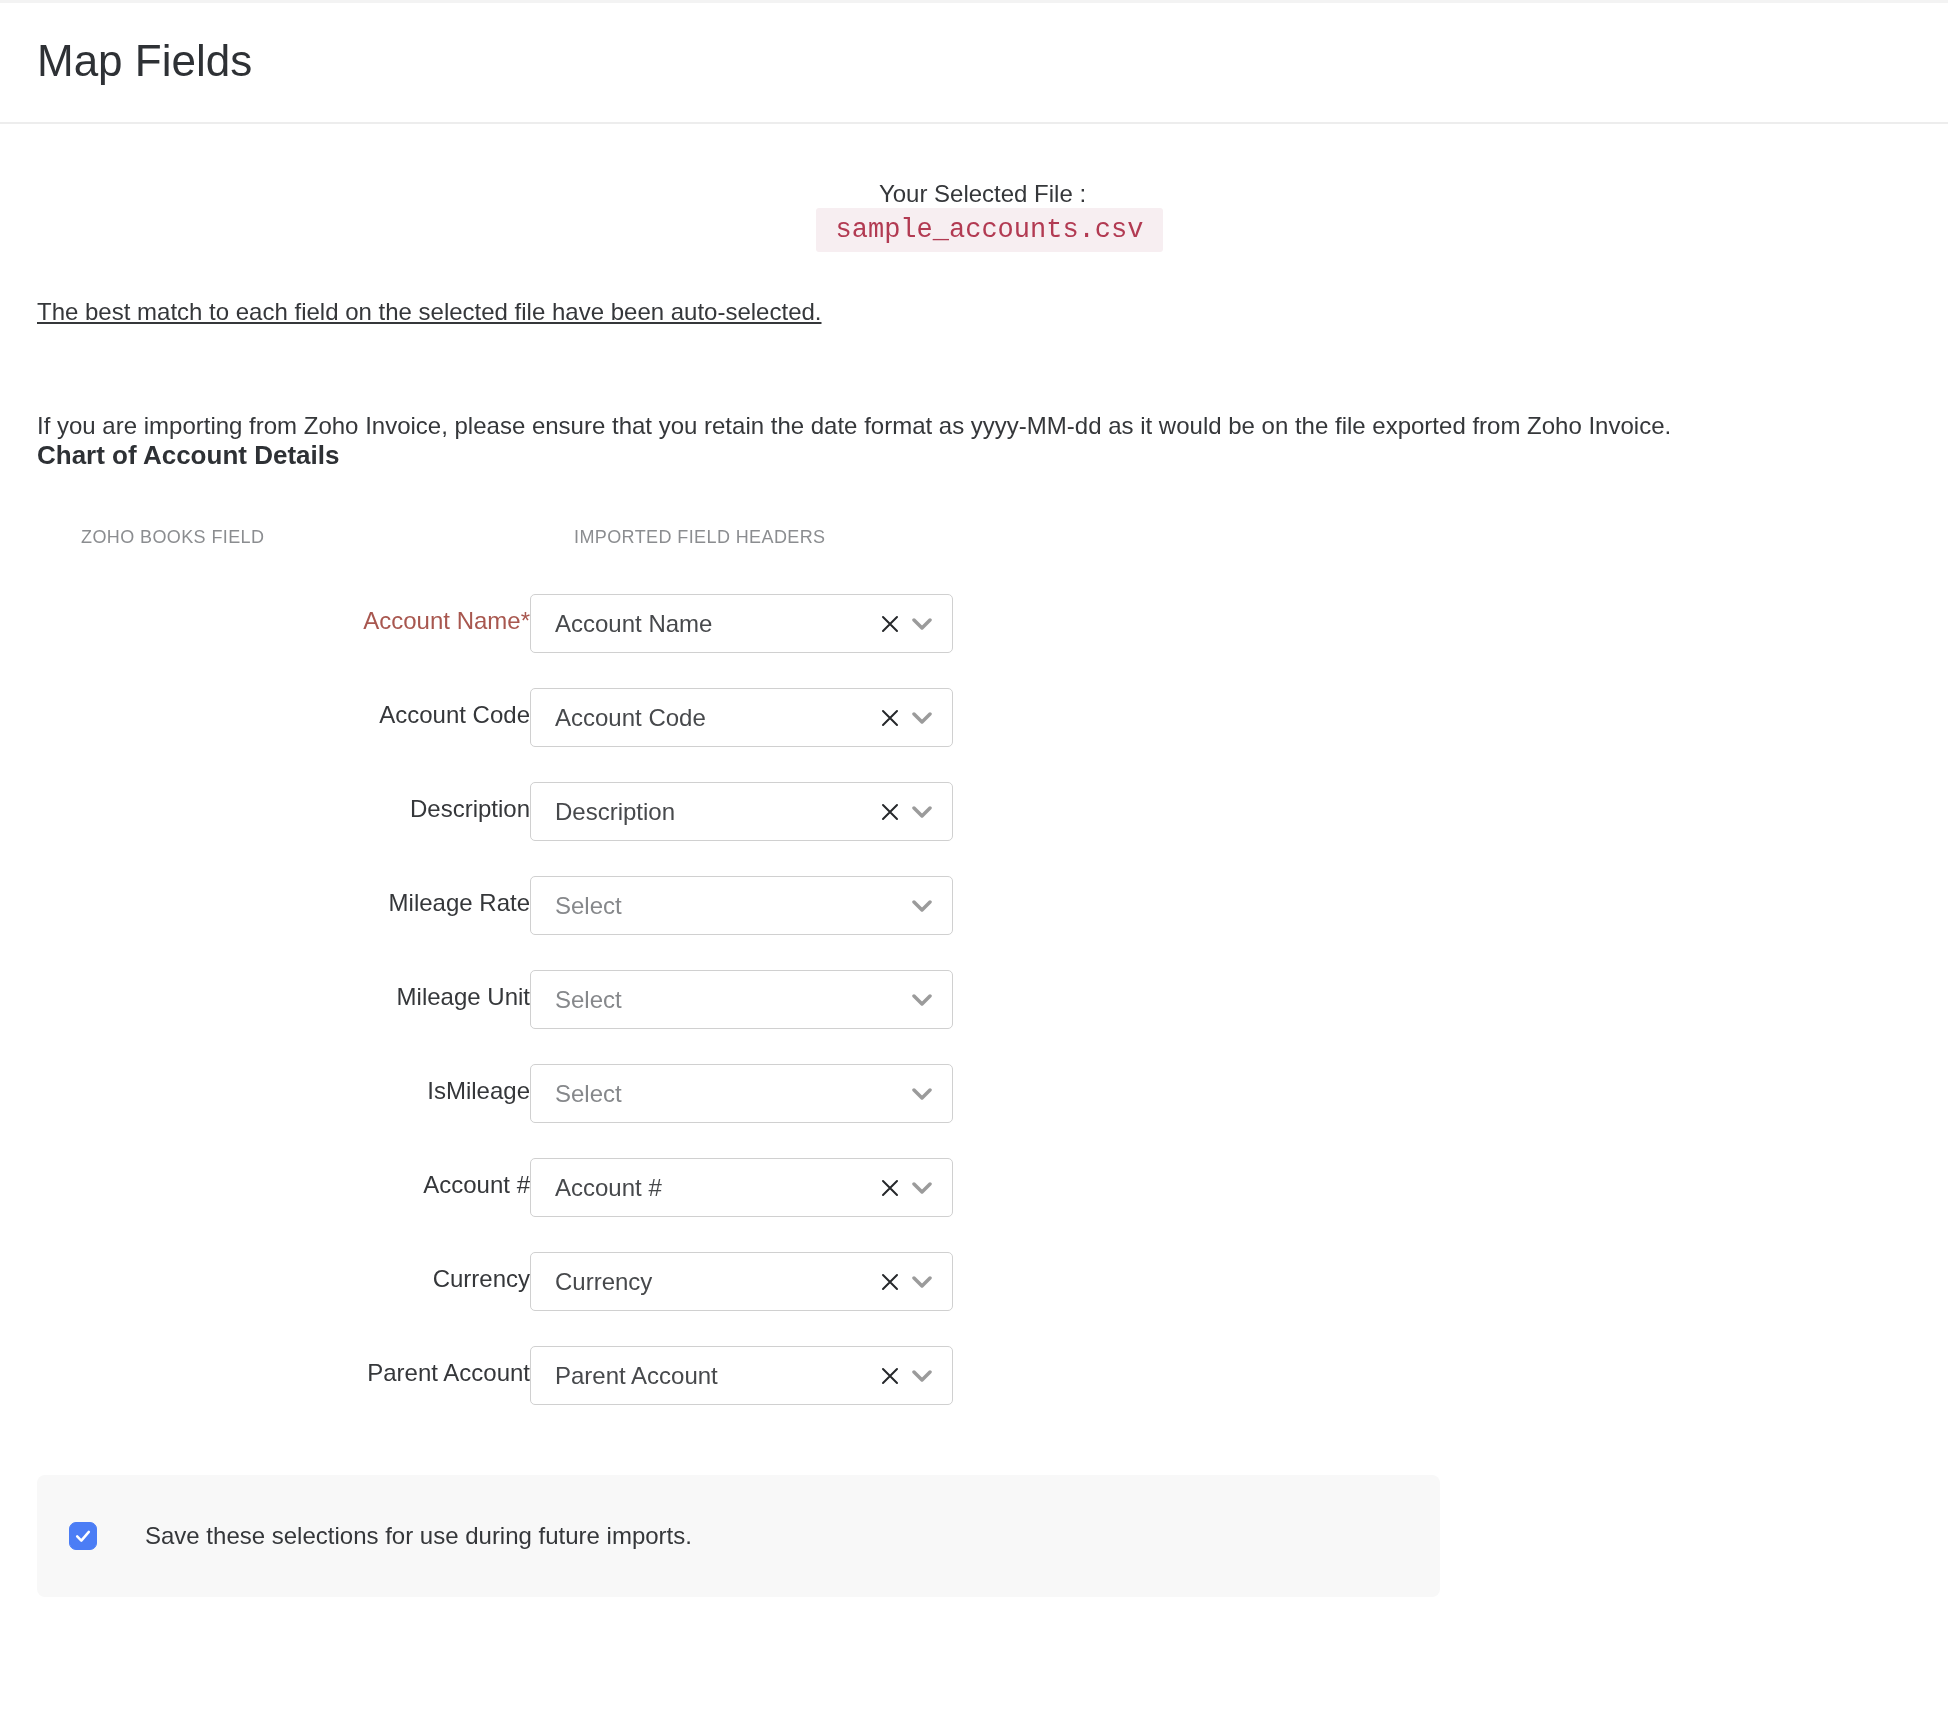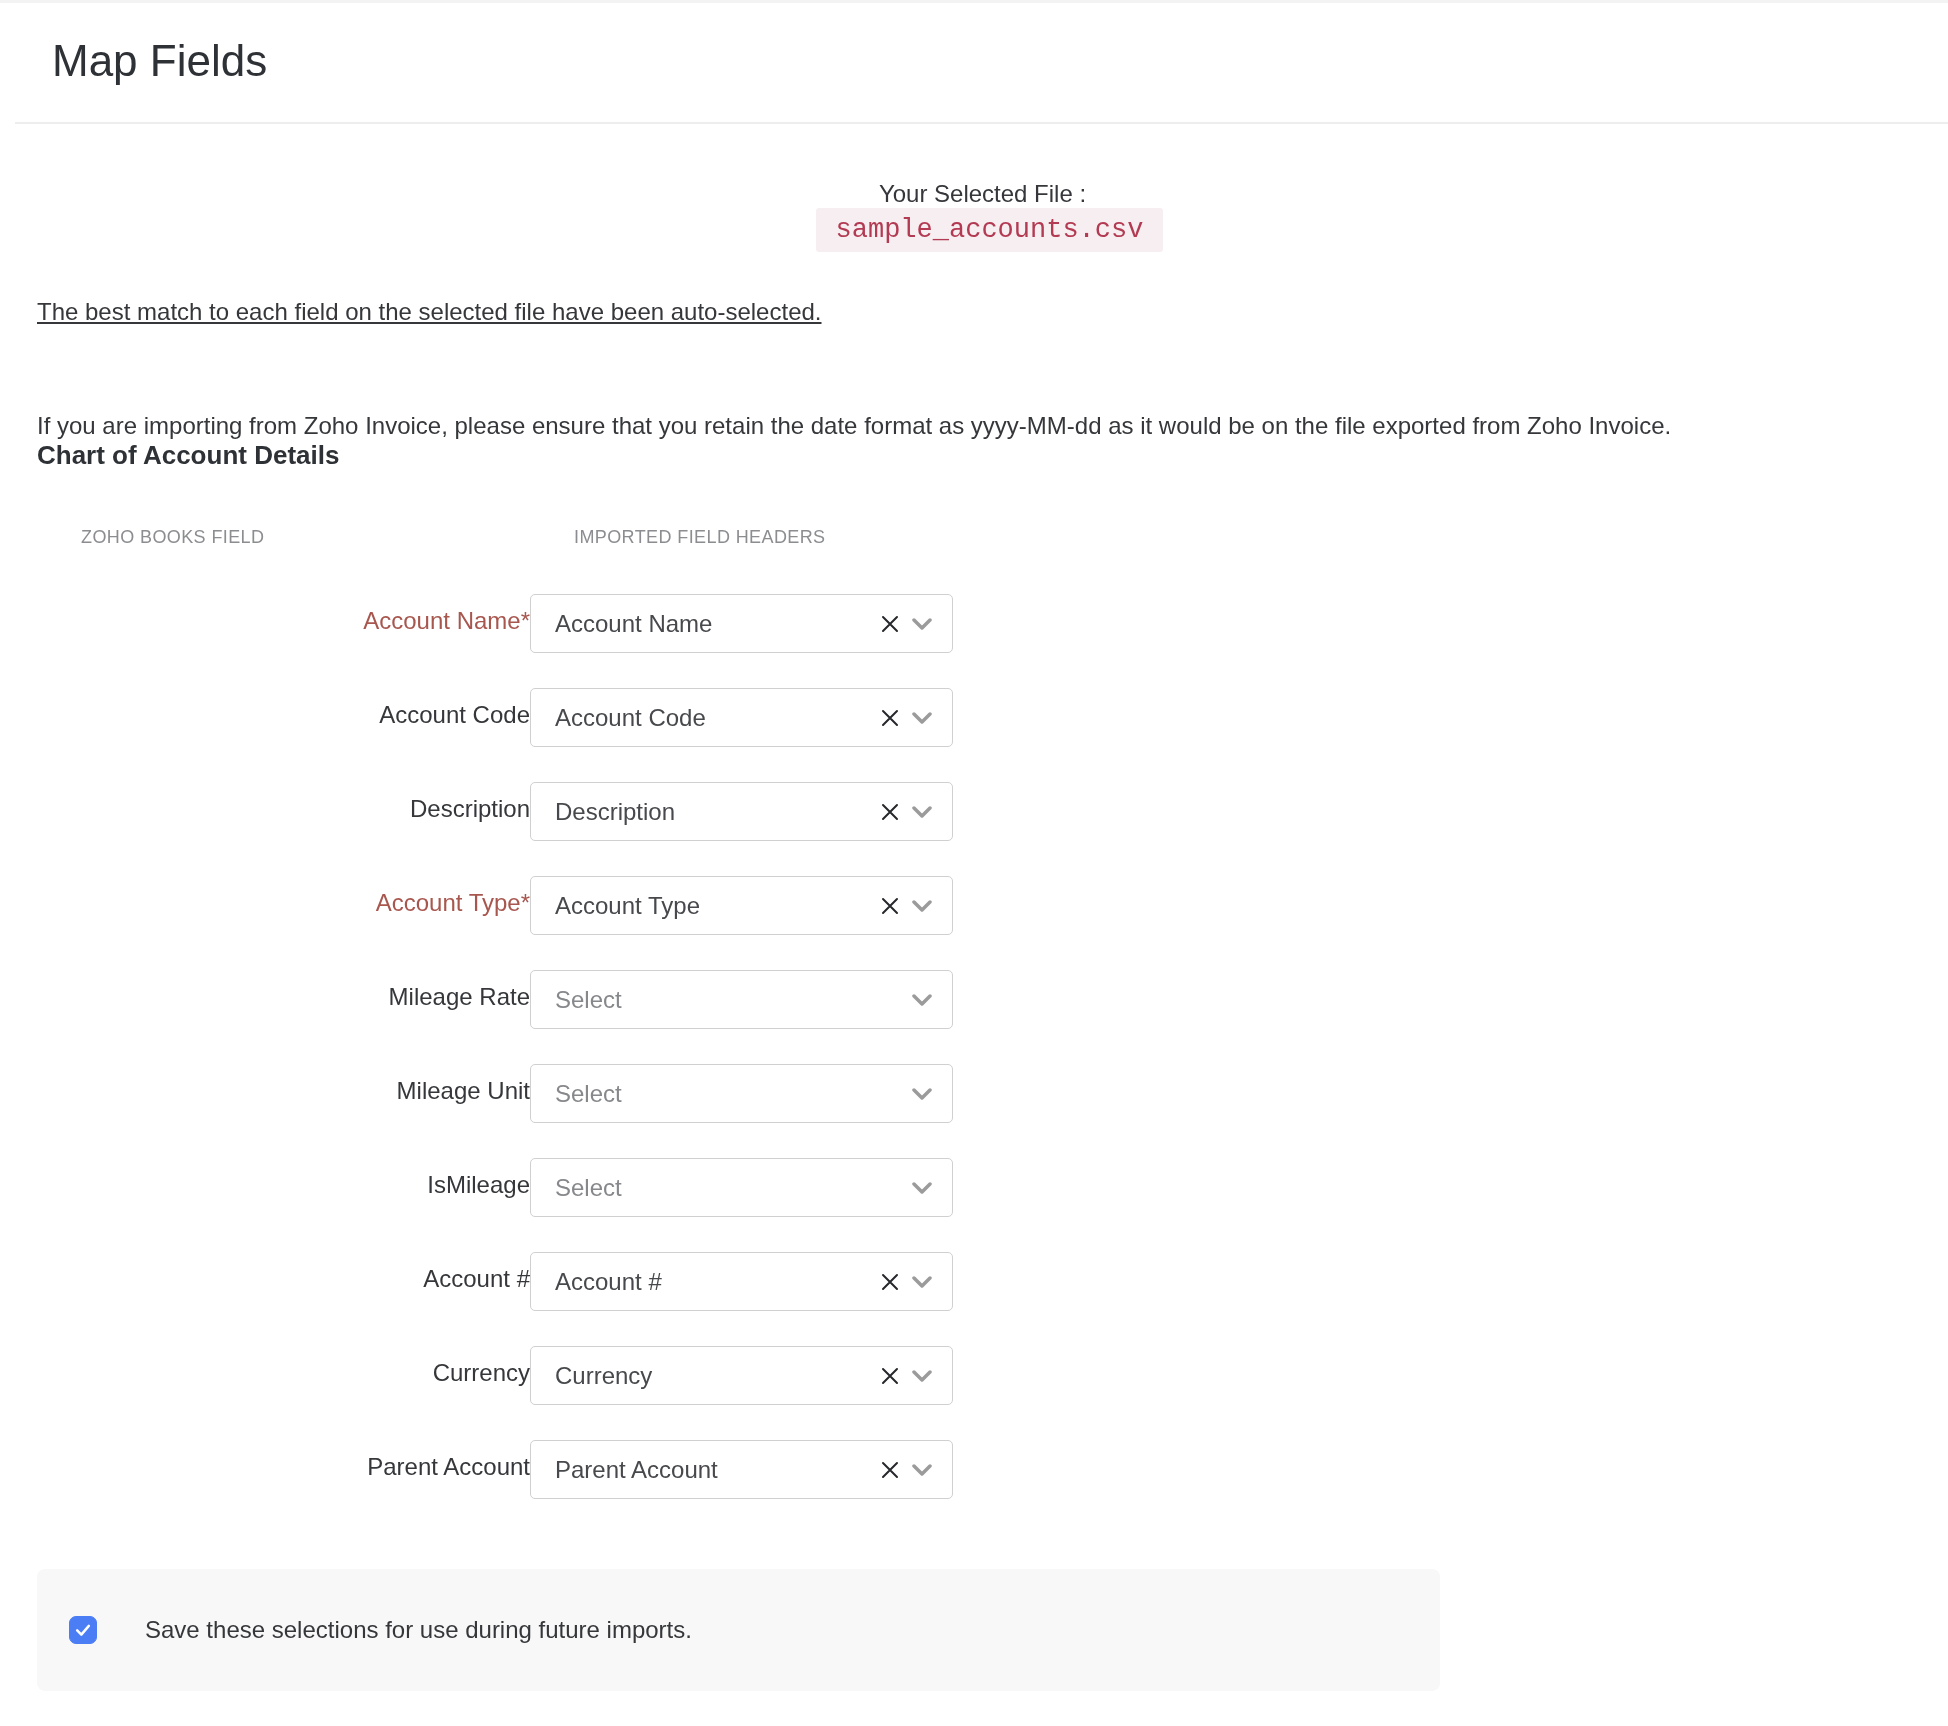--- a/index.html
+++ b/index.html
@@ -18,21 +18,20 @@
     width:1948px;height:1726px;
     font-family:"Liberation Sans","DejaVu Sans",sans-serif;
     color:var(--c-text);
     border-top:3px solid #f3f3f3;
     overflow:hidden;
   }
   .header{
     height:121px;
     padding:32px 17px 0 37px;
     border-bottom:2px solid #ededed;
-    margin-left:15px;
   }
   .page-title{
     font-size:44px;
     font-weight:400;
     color:var(--c-title);
     line-height:52px;
   }
   .content{
     padding:0 20px 0 37px;
   }
@@ -224,38 +223,20 @@
             </span>
           <span class="icon">
               <svg width="20" height="12" viewBox="0 0 20 12">
                 <polyline points="2,2 10,10 18,2" fill="none" stroke="#9b9b9b" stroke-width="3.5" stroke-linecap="round" stroke-linejoin="round"></polyline>
               </svg>
             </span>
         </span>
       </div>
     </div>
 
-    <div class="row">
-      <div class="row-label required">Account Type*</div>
-      <div class="dropdown">
-        <span class="dd-value">Account Type</span>
-        <span class="dd-icons">
-          <span class="icon clear-x">
-              <svg width="22" height="22" viewBox="0 0 22 22">
-                <path d="M4 4 L18 18 M18 4 L4 18" stroke="#26282b" stroke-width="2" stroke-linecap="round" fill="none"></path>
-              </svg>
-            </span>
-          <span class="icon">
-              <svg width="20" height="12" viewBox="0 0 20 12">
-                <polyline points="2,2 10,10 18,2" fill="none" stroke="#9b9b9b" stroke-width="3.5" stroke-linecap="round" stroke-linejoin="round"></polyline>
-              </svg>
-            </span>
-        </span>
-      </div>
-    </div>
 
     <div class="row">
       <div class="row-label">Mileage Rate</div>
       <div class="dropdown">
         <span class="dd-value placeholder">Select</span>
         <span class="dd-icons">
 
           <span class="icon">
               <svg width="20" height="12" viewBox="0 0 20 12">
                 <polyline points="2,2 10,10 18,2" fill="none" stroke="#9b9b9b" stroke-width="3.5" stroke-linecap="round" stroke-linejoin="round"></polyline>

